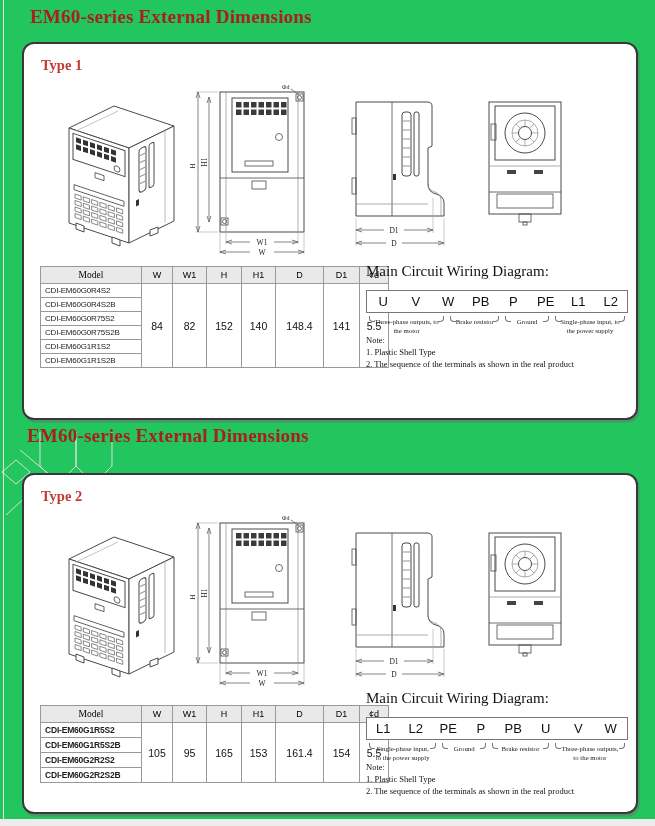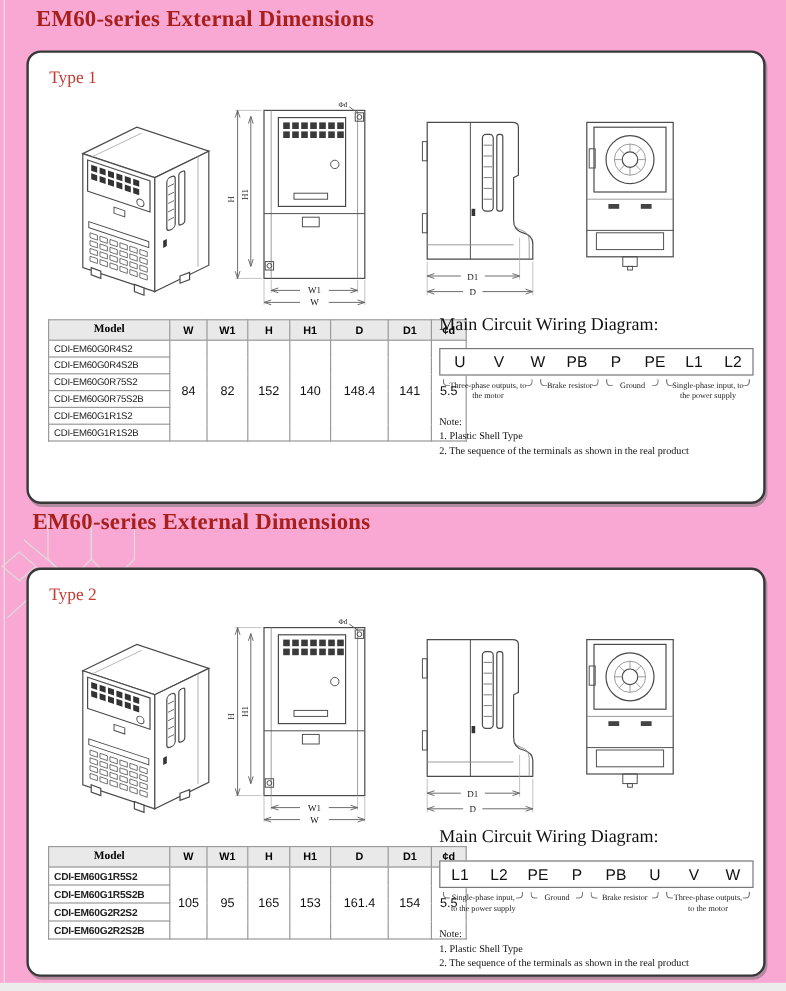--- a/index.html
+++ b/index.html
@@ -1,65 +1,65 @@
 <!DOCTYPE html>
 <html><head>
 <meta charset="utf-8">
 <style>
   html,body{margin:0;padding:0;background:#fff;}
-  .page{position:relative;width:655px;height:826px;background:#f9a8d4;overflow:hidden;
+  .page{position:relative;width:655px;height:826px;background:#22c55e;overflow:hidden;
         font-family:"Liberation Serif",serif;}
   .edge-left{position:absolute;left:3px;top:0;width:1px;height:100%;background:#e3e3e3;}
   .edge-bottom{position:absolute;left:0;bottom:0;width:100%;height:7px;background:#ececec;}
 
   .page-title{position:absolute;font-weight:bold;color:#a8201c;font-size:19px;letter-spacing:.2px;z-index:2;}
   .t1{left:30px;top:6px;}
   .t2{left:27px;top:425px;}
 
   .section-box{position:absolute;left:22px;width:612px;background:#fff;border:2px solid #383838;
                border-radius:12px;box-shadow:1.5px 2.5px 0 rgba(110,110,110,.5);z-index:1;}
   .box1{top:42px;height:374px;}
   .box2{top:473px;height:337px;}
 
-  .type-label{position:absolute;left:17px;top:13px;color:#c23b34;font-size:14.5px;}
+  .type-label{position:absolute;left:17px;top:13px;color:#c23b34;font-size:14.5px;font-weight:bold;}
 
   .drawings{position:absolute;left:0;top:38px;width:100%;height:172px;}
   .d{position:absolute;}
   .d.iso{left:30px;top:6px;width:135px;height:162px;}
   .d.front{left:166px;top:0;width:125px;height:178px;}
   .d.side{left:318px;top:8px;width:122px;height:160px;}
   .d.rear{left:455px;top:12px;width:92px;height:148px;}
 
   .dim-table{position:absolute;left:16px;border-collapse:collapse;background:#fff;
              font-family:"Liberation Sans",sans-serif;}
   .box1 .dim-table{top:222px;}
   .box2 .dim-table{top:230px;}
   .dim-table th,.dim-table td{border:1px solid #999;padding:0;}
-  .dim-table th{background:#e9e9e9;font-weight:bold;font-size:9px;height:16px;}
+  .dim-table th{background:#e9e9e9;font-weight:normal;font-size:9px;height:16px;}
   .dim-table th.model-h{font-family:"Liberation Serif",serif;font-size:9.5px;width:100px;}
   .dim-table td.model{font-size:8px;text-align:left;padding-left:4px;color:#222;letter-spacing:-.2px;}
   .tbl-1 td.model{height:13px;margin-top:44px;}
   .tbl-2 td.model{height:14px;font-size:8.5px;font-weight:bold;}
   .dim-table td.val{font-size:10.5px;text-align:center;color:#111;}
   .cw{width:30px}.cw1{width:33px}.ch{width:34px}.ch1{width:33px}.cd{width:47px}.cd1{width:35px}.cphi{width:28px}
 
   .wiring{position:absolute;left:342px;width:262px;}
   .box1 .wiring{top:219px;}
   .box2 .wiring{top:215px;}
   .wiring-title{font-size:15px;font-weight:normal;color:#111;margin:0 0 10px 0;}
   .term-strip{border:1.5px solid #777;height:21px;display:flex;align-items:center;
               font-family:"Liberation Sans",sans-serif;font-size:13px;color:#111;background:#fff;}
   .term{flex:1;text-align:center;}
   .groups{display:flex;margin-top:1px;}
   .grp{position:relative;text-align:center;font-size:6.8px;line-height:1.35;color:#222;padding:3px 7px 0;box-sizing:border-box;}
   .grp::before{content:"";position:absolute;left:3px;top:2px;width:5px;height:5px;
                border-left:1px solid #777;border-bottom:1px solid #777;border-bottom-left-radius:4px;}
   .grp::after{content:"";position:absolute;right:3px;top:2px;width:5px;height:5px;
               border-right:1px solid #777;border-bottom:1px solid #777;border-bottom-right-radius:4px;}
-  .note-title{font-size:8.5px;color:#111;margin-top:11px;}
+  .note-title{font-size:8.5px;color:#111;}
   .note-line{font-size:8.5px;color:#111;margin-top:2px;}
 
   .artifact{position:absolute;left:0;top:420px;width:320px;height:100px;z-index:0;}
 
   svg text{font-family:"Liberation Serif",serif;fill:#222;stroke:none;}
 </style>
 </head>
 <body>
 
 <div class="page">

